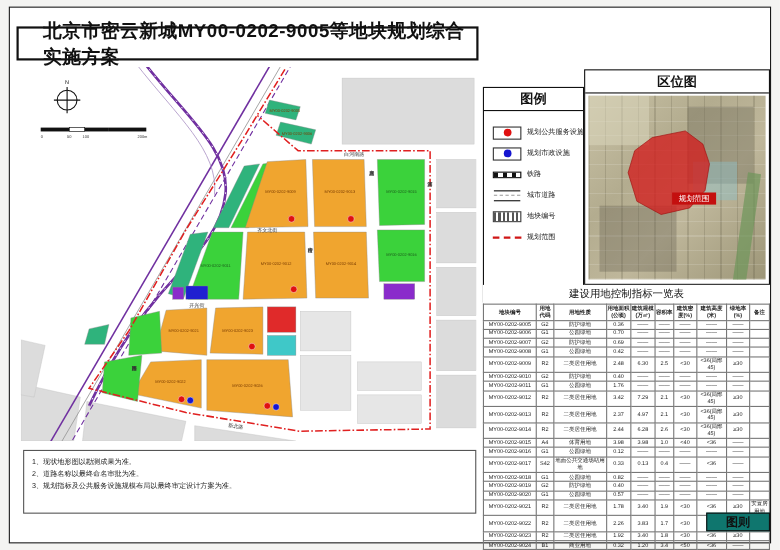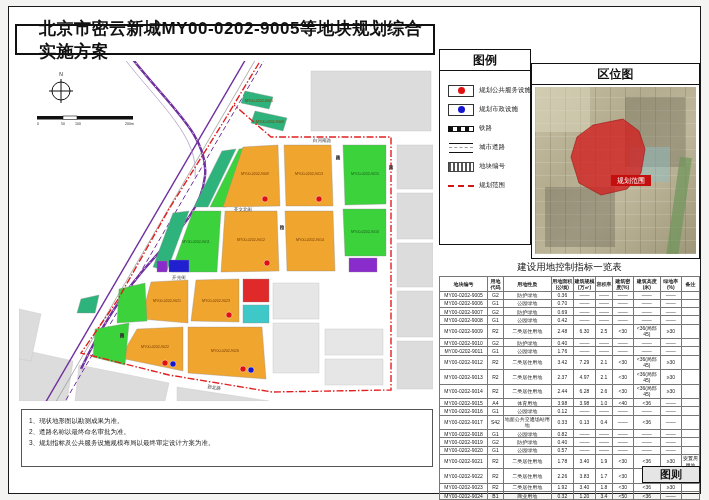--- a/index.html
+++ b/index.html
@@ -7,21 +7,21 @@
   .sheet{position:absolute;left:8px;top:6px;width:691px;height:486px;background:#fff;border:1.5px solid #1a1a1a;}
   
   .title-box{position:absolute;left:6px;top:17px;width:420px;height:31px;border:2px solid #111;display:flex;align-items:center;padding-left:22px;box-sizing:border-box;background:#fff;}
   .title-box span{font-size:17px;font-weight:bold;color:#111;letter-spacing:.5px;}
   
   .map-area{position:absolute;left:10px;top:54px;width:414px;height:340px;background:#fff;}
   
   .notes-box{position:absolute;left:12px;top:402px;width:412px;height:58px;border:1px solid #555;box-sizing:border-box;padding:5px 7px;background:#fff;}
   .notes-box div{font-size:6.5px;color:#222;line-height:1.7;}
   
-  .legend-box{position:absolute;left:430px;top:42px;width:92px;height:196px;border:1px solid #111;box-sizing:border-box;background:#fff;}
+  .legend-box{position:absolute;left:430px;top:72px;width:92px;height:196px;border:1px solid #111;box-sizing:border-box;background:#fff;}
   .panel-title{height:20px;border-bottom:1px solid #111;display:flex;align-items:center;justify-content:center;font-size:12px;font-weight:bold;color:#111;}
   .legend-items{padding:10px 6px 0 8px;}
   .legend-row{display:flex;align-items:center;height:19px;}
   .sym{width:26px;display:flex;align-items:center;justify-content:center;margin-right:5px;flex:0 0 26px;}
   .legend-row .lab{font-size:6.5px;color:#222;white-space:nowrap;}
   .sym-box{width:24px;height:10px;border:1px solid #333;background:#fff;display:flex;align-items:center;justify-content:center;}
   .dot{width:7px;height:7px;border-radius:50%;}
   .sym-rail{width:24px;height:4px;border:1px solid #111;background:repeating-linear-gradient(90deg,#111 0 4px,#fff 4px 8px);}
   .sym-road{width:24px;height:8px;border-top:1.2px solid #111;border-bottom:1.2px solid #111;background:linear-gradient(#fff,#fff) ,#fff;position:relative;}
   .sym-road:after{content:"";position:absolute;left:0;right:0;top:3.5px;border-top:1px dashed #999;}
@@ -34,21 +34,21 @@
         repeating-linear-gradient(90deg, rgba(70,65,45,.18) 0 1px, transparent 1px 15px),
         linear-gradient(135deg,#c9c2a6 0%,#b3ac8f 35%,#bfb79b 60%,#9d9678 100%);}
   .sat .patch{position:absolute;}
   
   .table-wrap{position:absolute;left:430px;top:252px;width:261px;height:224px;background:#fff;}
   .tbl-title{font-size:9.5px;font-weight:normal;text-align:center;color:#111;padding:2px 0;}
   table.ind{border-collapse:collapse;width:100%;table-layout:fixed;}
   table.ind th,table.ind td{border:0.5px solid #777;font-size:5px;color:#222;text-align:center;padding:0.5px 0;line-height:1.25;overflow:hidden;}
   table.ind th{font-weight:bold;background:#fff;font-size:5px;}
   
-  .tuze-box{position:absolute;left:633px;top:459px;width:58px;height:17px;border:1.5px solid #111;display:flex;align-items:center;justify-content:center;background:#e5e5e5;box-sizing:border-box;}
+  .tuze-box{position:absolute;left:633px;top:459px;width:58px;height:17px;border:1.5px solid #111;display:flex;align-items:center;justify-content:center;background:#0f766e;box-sizing:border-box;}
   .tuze-box span{font-size:11px;font-weight:bold;color:#111;}
   svg text{font-family:"Liberation Sans",sans-serif;}
   .plab{font-size:3.6px;fill:#7a3c00;}
   .plab.g{fill:#1c5c1c;}
   .road-t{font-size:4.6px;fill:#333;}
   .vroad{writing-mode:vertical-rl;}
 </style>
 </head>
 <body>
 

